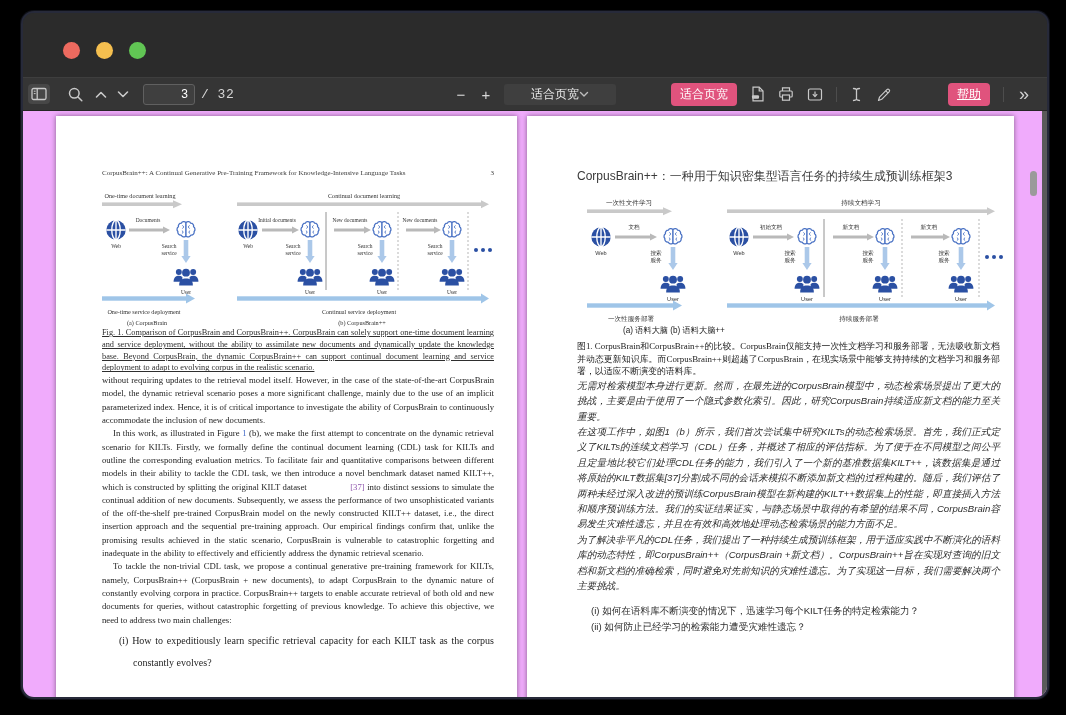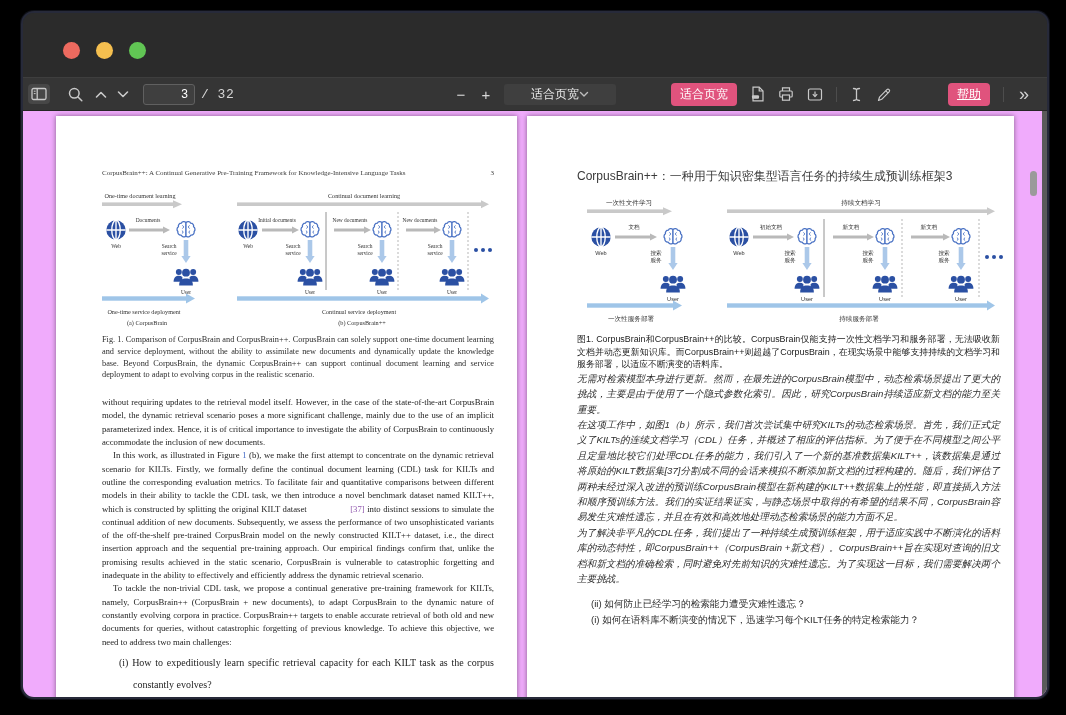--- a/index.html
+++ b/index.html
@@ -32,30 +32,30 @@
   .sep{width:1px;height:15px;background:#4d4d4d;}
   .more-btn{font-size:18px;color:#d0d0d0;cursor:pointer;line-height:1;padding:0 2px;}
   .viewer{flex:1;background:#f0abfc;position:relative;display:flex;justify-content:center;gap:10px;
           padding-top:5px;overflow:hidden;}
   .page{background:#fff;box-shadow:0 0 5px rgba(0,0,0,.45);box-sizing:border-box;flex:0 0 auto;}
   .page.en{width:461px;height:650px;padding:53px 23px 0 46px;font-family:"Liberation Serif",serif;color:#1d1d1d;}
   .page.zh{width:487px;height:650px;padding:52px 14px 0 50px;font-family:"Liberation Sans",sans-serif;color:#2c2c2c;}
   .en-head{display:flex;justify-content:space-between;font-size:7px;color:#3c3c3c;}
   .fig-en{display:block;margin:13px 0 0 0;}
   .fig-zh{display:block;margin:12px 0 0 10px;}
-  .en-caption{font-size:8.3px;line-height:11.8px;text-align:justify;color:#2e2e2e;margin-top:7px;}
-  .en-body{margin-top:15px;}
+  .en-caption{font-size:8.3px;line-height:11.8px;text-align:justify;color:#2e2e2e;text-decoration:underline;}
+  .en-body{}
   .en-body p{font-size:8.7px;line-height:13.3px;text-align:justify;margin:0;}
   .en-body p.ind{text-indent:11px;}
   .ref-blue{color:#3f67c6;cursor:pointer;} .ref-purple{color:#8f56ad;cursor:pointer;padding-left:41px;}
   .en-list{margin-top:3px;}
   .en-li{font-size:10px;line-height:22px;text-align:justify;padding-left:31px;text-indent:-14px;}
   .zh-head{font-size:12px;color:#3a3a3a;}
   .zh-subcap{font-size:8.2px;color:#222;margin:2px 0 0 46px;}
-  .zh-caption{font-size:8.9px;line-height:12.6px;text-align:justify;color:#222;margin-top:10px;}
+  .zh-caption{font-size:8.9px;line-height:12.6px;text-align:justify;color:#222;margin-top:4px;font-family:Liberation Serif, serif;}
   .zh-body p{font-size:9.6px;line-height:15.4px;text-align:justify;margin:0;font-style:italic;}
   .zh-p1{margin-top:19px;} .zh-p2{margin-top:10px;} .zh-p3{margin-top:31px;}
   .zh-list{margin-top:10px;}
   .zh-li{font-size:9.6px;line-height:16px;padding-left:14px;}
   .scroll-track{position:absolute;right:0;top:0;bottom:0;width:5px;background:#5a5a5a;}
   .scroll-thumb{position:absolute;right:10px;top:60px;width:7px;height:25px;border-radius:3.5px;background:#9a9a9a;cursor:pointer;}
   svg text{fill:#333;}
 </style>
 </head>
 <body>
@@ -314,29 +314,30 @@
         <g>
           <circle cx="400" cy="60" r="2" fill="#2b50a3"></circle>
             <circle cx="407" cy="60" r="2" fill="#2b50a3"></circle>
             <circle cx="414" cy="60" r="2" fill="#2b50a3"></circle>
         </g>
         <rect x="140" y="106.3" width="260" height="4.4" fill="#9fc5e8"></rect>
         <polygon points="408,108.5 400,103.6 400,113.4" fill="#9fc5e8"></polygon>
         <text x="272" y="123.5" text-anchor="middle" font-size="6.6">持续服务部署</text>
       </svg>
 
+      <div class="zh-subcap">(a) 语料大脑 (b) 语料大脑++</div>
       <div class="zh-caption">图1. CorpusBrain和CorpusBrain++的比较。CorpusBrain仅能支持一次性文档学习和服务部署，无法吸收新文档并动态更新知识库。而CorpusBrain++则超越了CorpusBrain，在现实场景中能够支持持续的文档学习和服务部署，以适应不断演变的语料库。</div>
 
       <div class="zh-body">
         <p class="zh-p1">无需对检索模型本身进行更新。然而，在最先进的CorpusBrain模型中，动态检索场景提出了更大的挑战，主要是由于使用了一个隐式参数化索引。因此，研究CorpusBrain持续适应新文档的能力至关重要。</p>
         <p class="zh-p2">在这项工作中，如图1（b）所示，我们首次尝试集中研究KILTs的动态检索场景。首先，我们正式定义了KILTs的连续文档学习（CDL）任务，并概述了相应的评估指标。为了便于在不同模型之间公平且定量地比较它们处理CDL任务的能力，我们引入了一个新的基准数据集KILT++，该数据集是通过将原始的KILT数据集[37]分割成不同的会话来模拟不断添加新文档的过程构建的。随后，我们评估了两种未经过深入改进的预训练CorpusBrain模型在新构建的KILT++数据集上的性能，即直接插入方法和顺序预训练方法。我们的实证结果证实，与静态场景中取得的有希望的结果不同，CorpusBrain容易发生灾难性遗忘，并且在有效和高效地处理动态检索场景的能力方面不足。</p>
         <p class="zh-p3">为了解决非平凡的CDL任务，我们提出了一种持续生成预训练框架，用于适应实践中不断演化的语料库的动态特性，即CorpusBrain++（CorpusBrain +新文档）。CorpusBrain++旨在实现对查询的旧文档和新文档的准确检索，同时避免对先前知识的灾难性遗忘。为了实现这一目标，我们需要解决两个主要挑战。</p>
         <div class="zh-list">
+          <div class="zh-li">(i) 如何在语料库不断演变的情况下，迅速学习每个KILT任务的特定检索能力？</div>
           <div class="zh-li">(ii) 如何防止已经学习的检索能力遭受灾难性遗忘？</div>
-          <div class="zh-li">(i) 如何在语料库不断演变的情况下，迅速学习每个KILT任务的特定检索能力？</div>
         </div>
       </div>
     </div>
 
     <div class="scroll-track"></div>
     <div class="scroll-thumb"></div>
   </div>
 
 </div>
 

